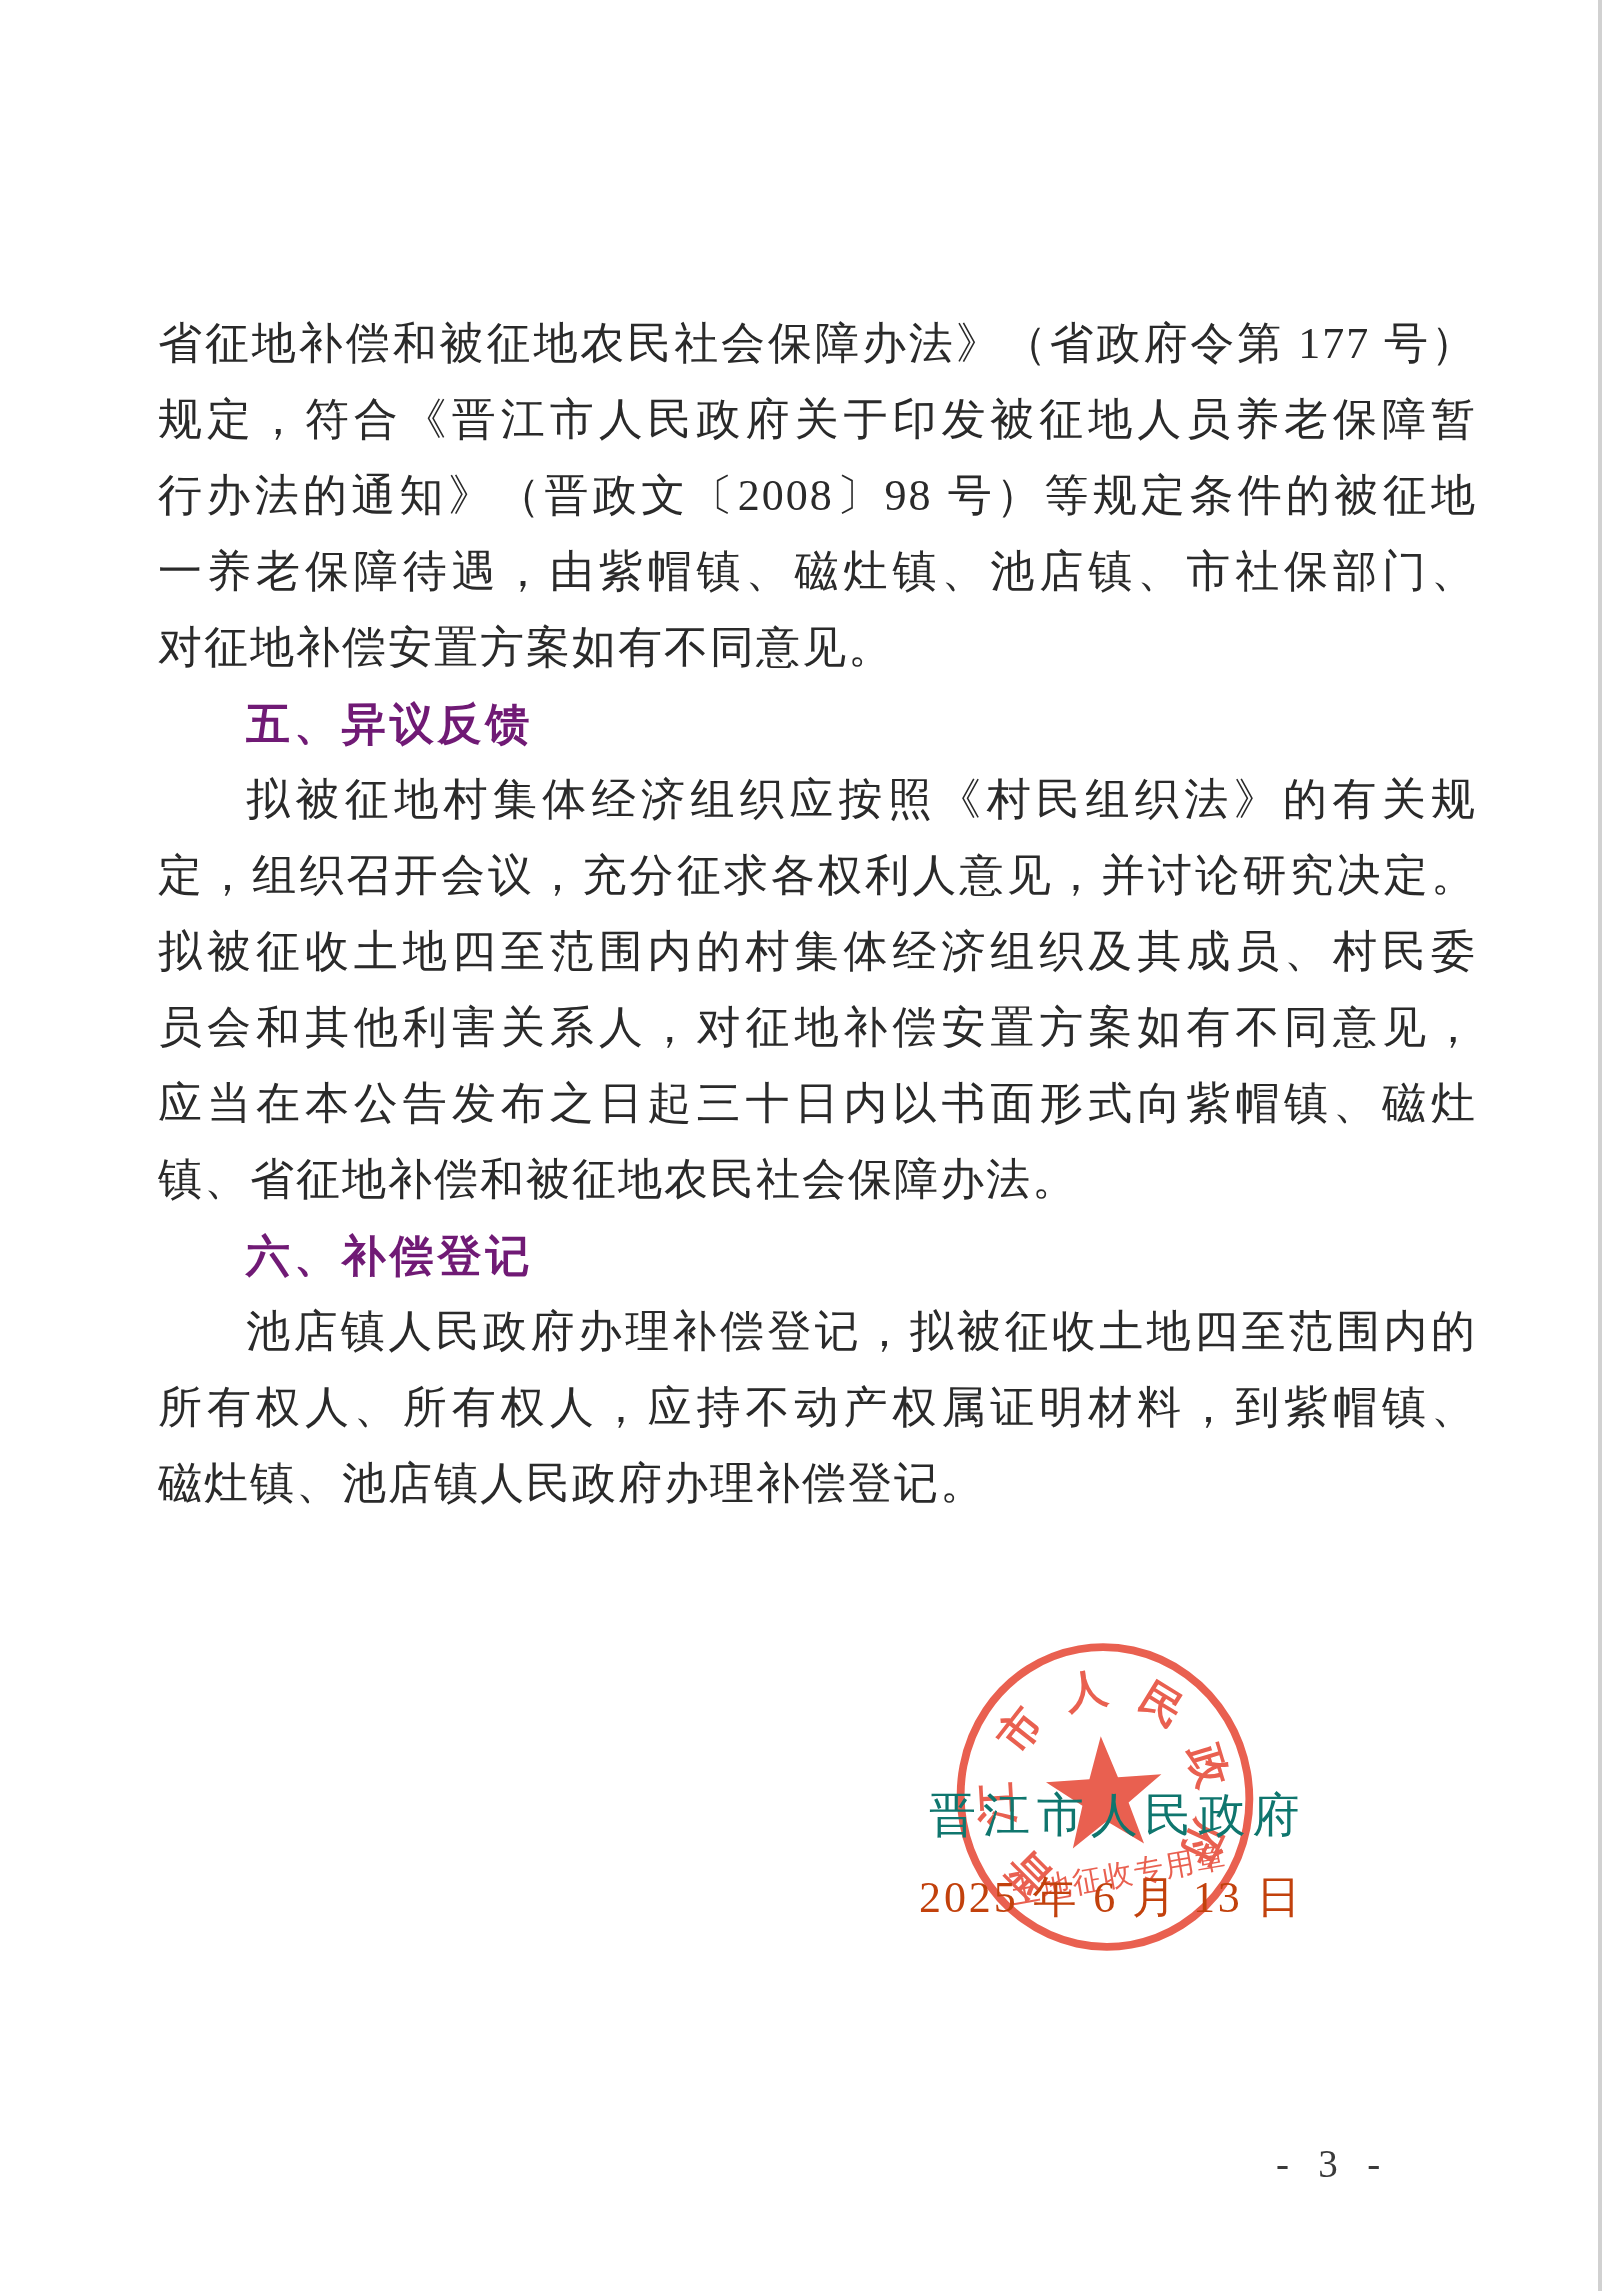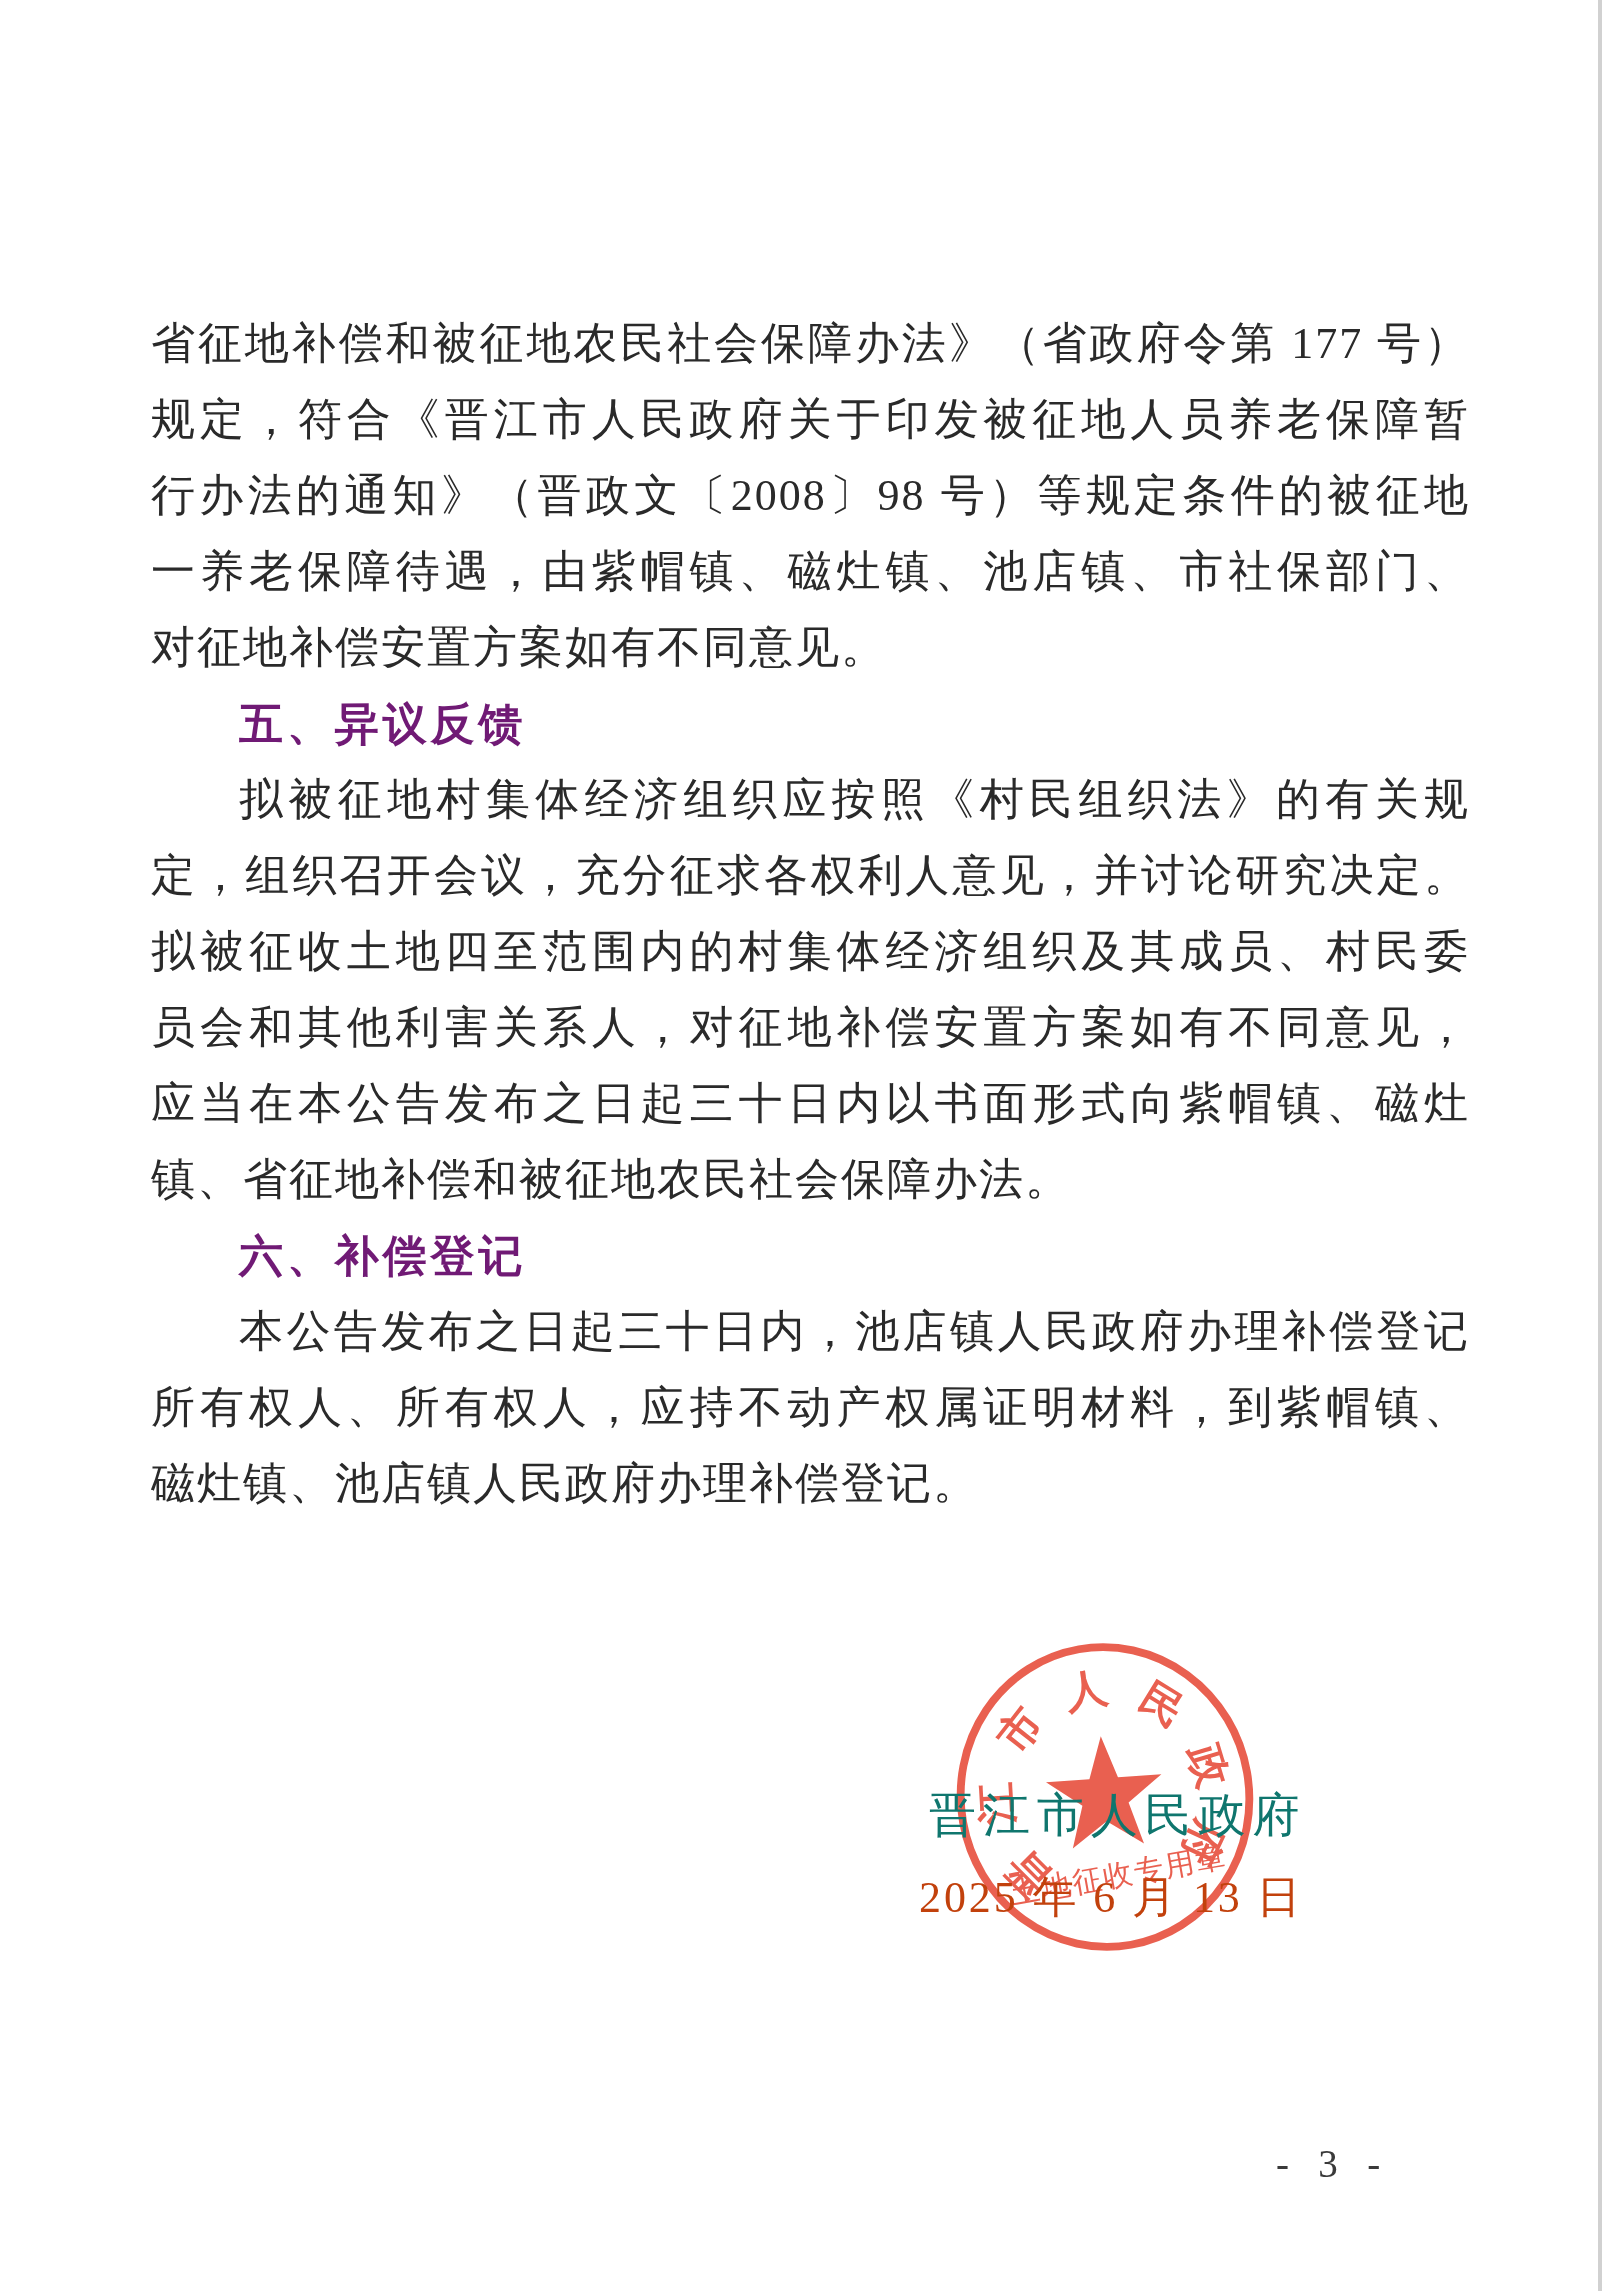--- a/index.html
+++ b/index.html
@@ -9,21 +9,21 @@
     background:#ffffff;
     overflow:hidden;
     font-family:"Liberation Serif","DejaVu Serif",serif;
     color:#2a2a2a;
   }
   .scan-edge{
     position:absolute;left:1598px;top:0;width:3.9px;height:100%;
     background:#c9c9c9;opacity:.85;
   }
   .body-text{
-    position:absolute;left:151px;top:306px;width:1319px;
+    position:absolute;left:158px;top:306px;width:1319px;
   }
   .line{
     height:76px;line-height:76px;
     font-size:44px;
     letter-spacing:2px;
     white-space:nowrap;
   }
   .line.full{
     white-space:normal;
     text-align:justify;
@@ -72,21 +72,21 @@
     <div class="line full">一养老保障待遇，由紫帽镇、磁灶镇、池店镇、市社保部门、</div>
     <div class="line">对征地补偿安置方案如有不同意见。</div>
     <div class="line heading indent">五、异议反馈</div>
     <div class="line full indent">拟被征地村集体经济组织应按照《村民组织法》的有关规</div>
     <div class="line full">定，组织召开会议，充分征求各权利人意见，并讨论研究决定。</div>
     <div class="line full">拟被征收土地四至范围内的村集体经济组织及其成员、村民委</div>
     <div class="line full">员会和其他利害关系人，对征地补偿安置方案如有不同意见，</div>
     <div class="line full">应当在本公告发布之日起三十日内以书面形式向紫帽镇、磁灶</div>
     <div class="line">镇、省征地补偿和被征地农民社会保障办法。</div>
     <div class="line heading indent">六、补偿登记</div>
-    <div class="line full indent">本公告发布之日起三十日内，池店镇人民政府办理补偿登记</div>
+    <div class="line full indent">池店镇人民政府办理补偿登记，拟被征收土地四至范围内的</div>
     <div class="line full">所有权人、所有权人，应持不动产权属证明材料，到紫帽镇、</div>
     <div class="line">磁灶镇、池店镇人民政府办理补偿登记。</div>
   </div>
 
   <svg class="seal" viewBox="0 0 310 322" xmlns="http://www.w3.org/2000/svg">
     <ellipse cx="155" cy="161" rx="147" ry="153" fill="none" stroke="#e64a38" stroke-width="8"></ellipse>
     <polygon fill="#e64a38" transform="translate(155,161) rotate(6)" points="0,-62 14.6,-19.2 59,-19.2 23.6,7.4 36.4,50.2 0,24.8 -36.4,50.2 -23.6,7.4 -59,-19.2 -14.6,-19.2"></polygon>
     <g fill="#e64a38" font-size="43" font-family="Liberation Serif, DejaVu Serif, serif" font-weight="bold" text-anchor="middle">
       <text x="155" y="161" transform="rotate(-125 155 161) translate(0 -96)">晋</text>
       <text x="155" y="161" transform="rotate(-83.3 155 161) translate(0 -96)">江</text>

